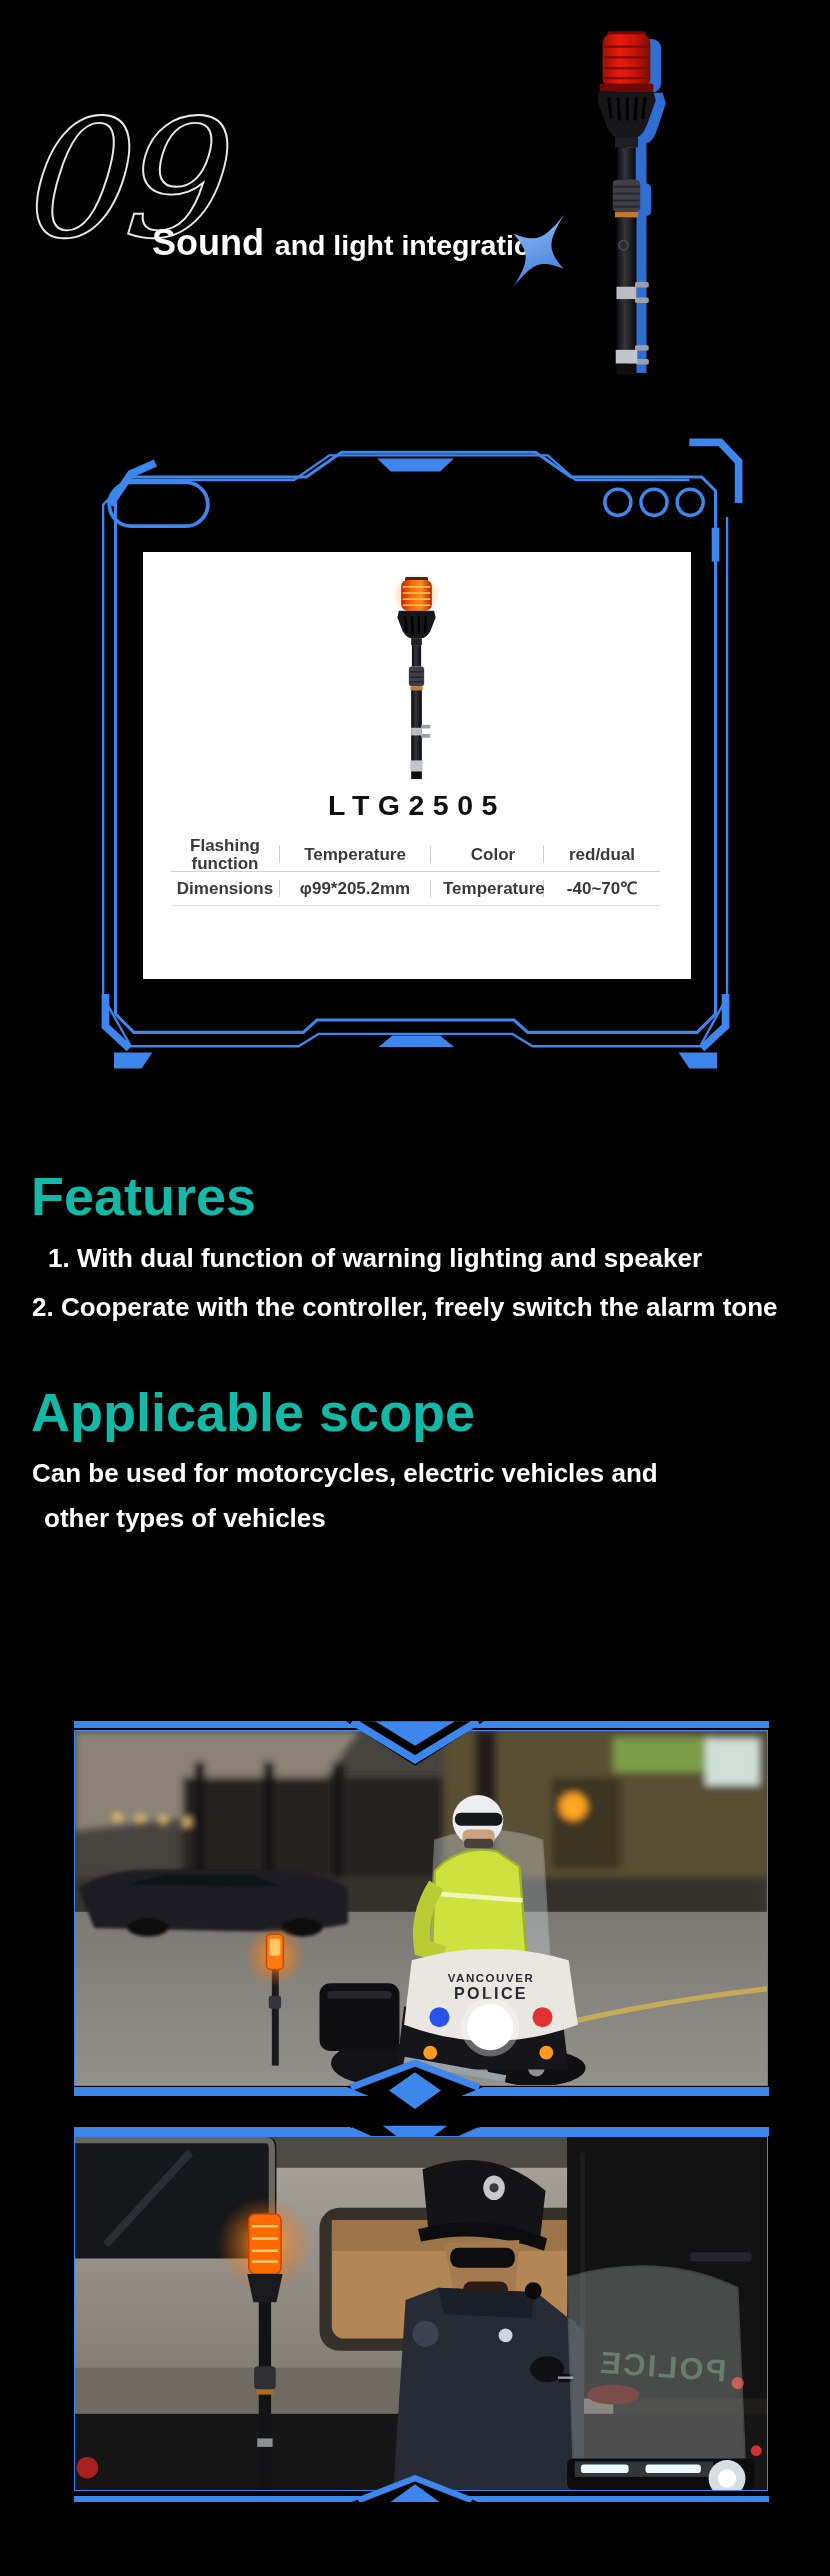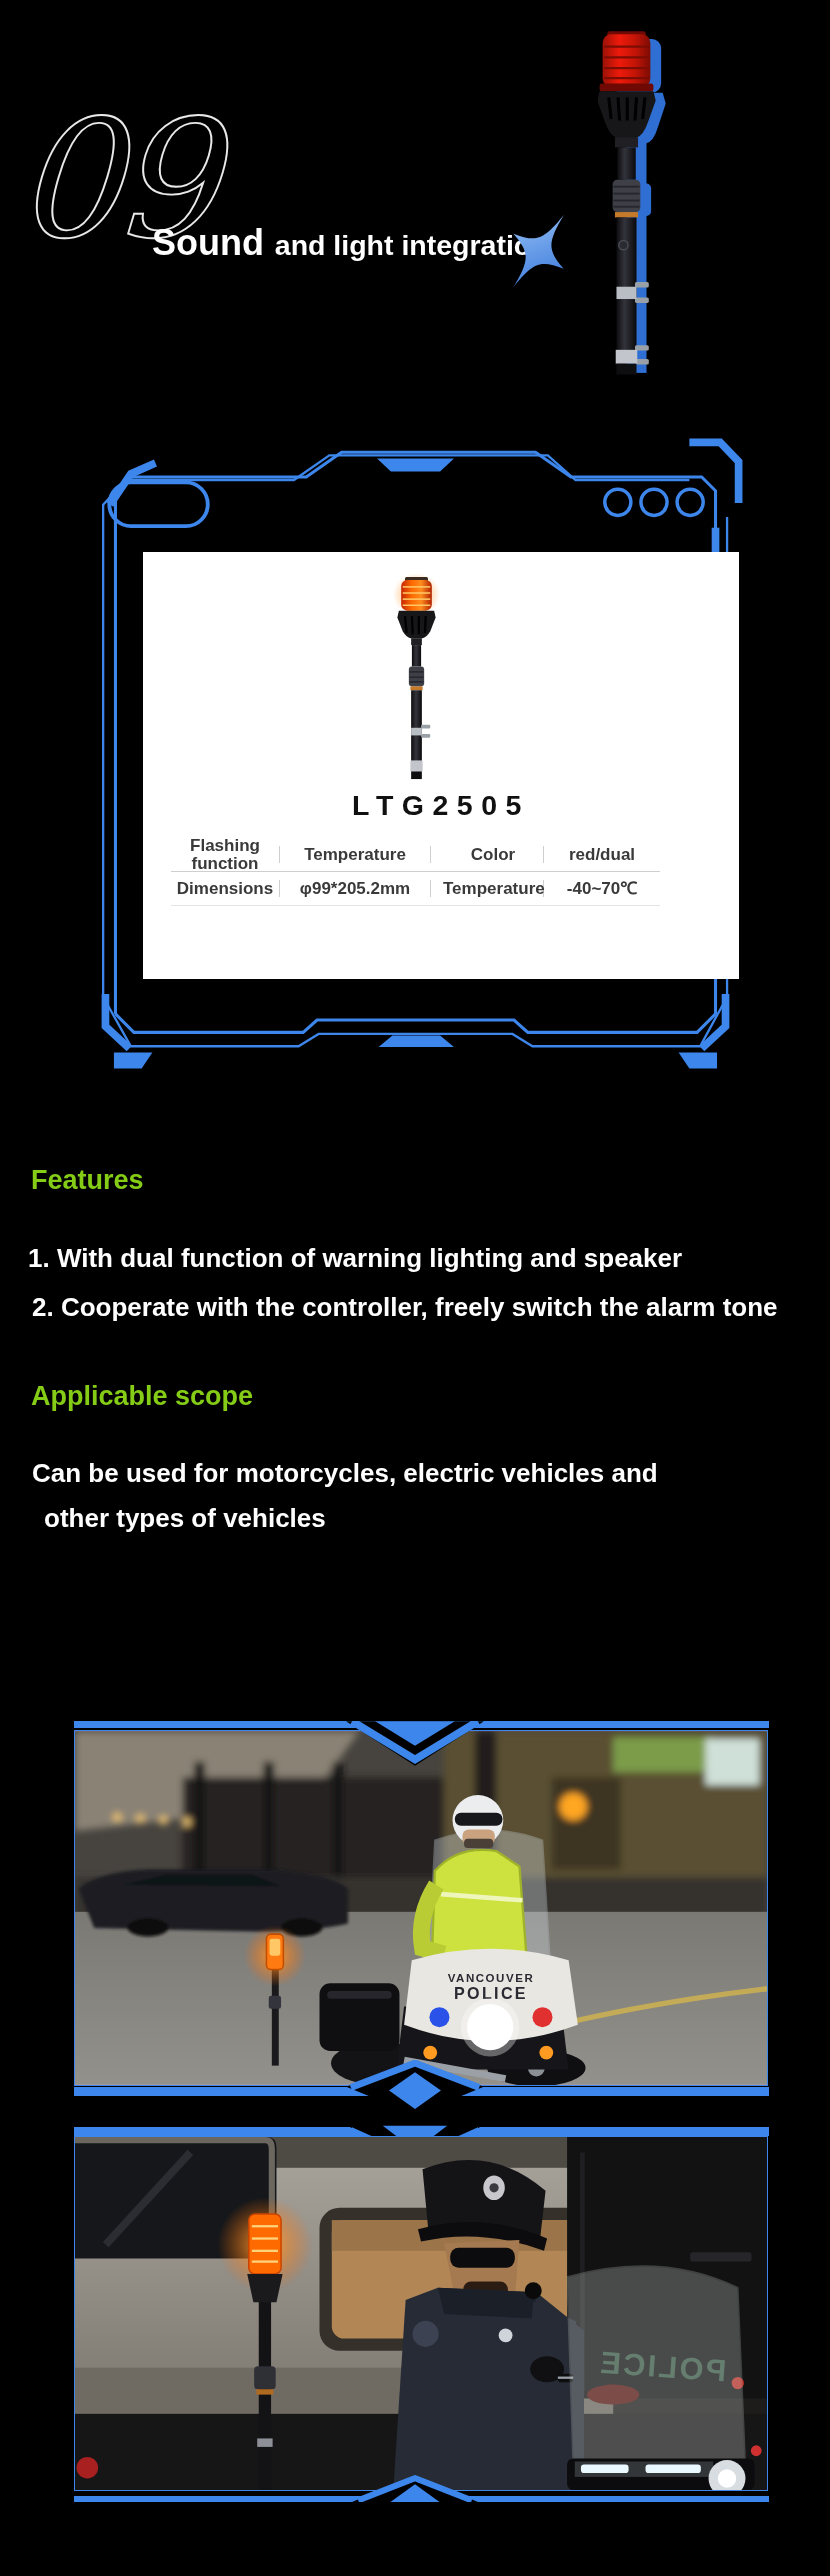--- a/index.html
+++ b/index.html
@@ -9,33 +9,33 @@
 
   
   .num09{left:31px;top:98px;font-family:"DejaVu Serif",serif;font-style:italic;
          font-size:163px;line-height:1;font-weight:400;color:transparent;
          -webkit-text-stroke:1.9px #e9e9e9;letter-spacing:-6.2px;transform:skewX(-6deg);}
   .headline{left:152px;top:222px;white-space:nowrap;color:#fff;}
   .headline .big{font-size:36px;font-weight:bold;}
   .headline .small{font-size:28.5px;font-weight:bold;margin-left:10.8px;}
 
   
-  .card{left:143px;top:552px;width:548px;height:427px;background:#fff;padding-left:48px;}
+  .card{left:143px;top:552px;width:548px;height:427px;background:#fff;}
   .model{position:absolute;left:0;top:237px;width:100%;text-align:center;
          font-size:28.5px;font-weight:bold;color:#111;letter-spacing:8.5px;}
   .spec{position:absolute;left:28px;top:286px;width:489px;color:#3a3a3a;}
   .srow{display:flex;height:33px;align-items:center;}
   .srow + .srow{border-top:1.5px solid #cfcfcf;}
   .srow:last-child{border-bottom:1.5px solid #e3e3e3;}
   .scell{font-size:17px;font-weight:bold;text-align:center;line-height:1.05;}
   .c1{width:108px;} .c2{width:150px;border-left:1.5px solid #cfcfcf;border-right:1.5px solid #cfcfcf;}
   .c3{width:100px;border-right:1.5px solid #cfcfcf;margin-left:12px;} .c4{flex:1;}
 
   
-  .h1{color:#84cc16;font-size:27px;font-weight:bold;}
+  .h1{color:#14b8a6;font-size:54px;font-weight:bold;}
   .body-line{color:#fff;font-size:26px;font-weight:bold;}
 
   
   .band{background:#3d86ec;}
   .photo{border:1.5px solid #3d86ec;background:#f0abfc;}
   svg text{font-family:"Liberation Sans",sans-serif;}
 </style>
 </head>
 <body>
 
@@ -210,21 +210,21 @@
       <div class="srow">
         <div class="scell c1">Dimensions</div>
         <div class="scell c2">φ99*205.2mm</div>
         <div class="scell c3">Temperature</div>
         <div class="scell c4">-40~70℃</div>
       </div>
     </div>
   </div>
 
   <div class="abs h1" style="left:31px;top:1165px">Features</div>
-  <div class="abs body-line" style="left:28px;top:1243px">1. With dual function of warning lighting and speaker</div>
+  <div class="abs body-line" style="left:48px;top:1243px">1. With dual function of warning lighting and speaker</div>
   <div class="abs body-line" style="left:32px;top:1292px">2. Cooperate with the controller, freely switch the alarm tone</div>
 
   <div class="abs body-line" style="left:32px;top:1458px">Can be used for motorcycles, electric vehicles and</div>
   <div class="abs h1" style="left:31px;top:1381px">Applicable scope</div>
   <div class="abs body-line" style="left:44px;top:1503px">other types of vehicles</div>
 
   <div class="abs band" style="left:74px;top:1721px;width:695px;height:7px"></div>
 
   <div class="abs photo" style="left:74px;top:1730px;width:692px;height:354px">
     <svg width="692" height="354" viewBox="0 0 900 460">

